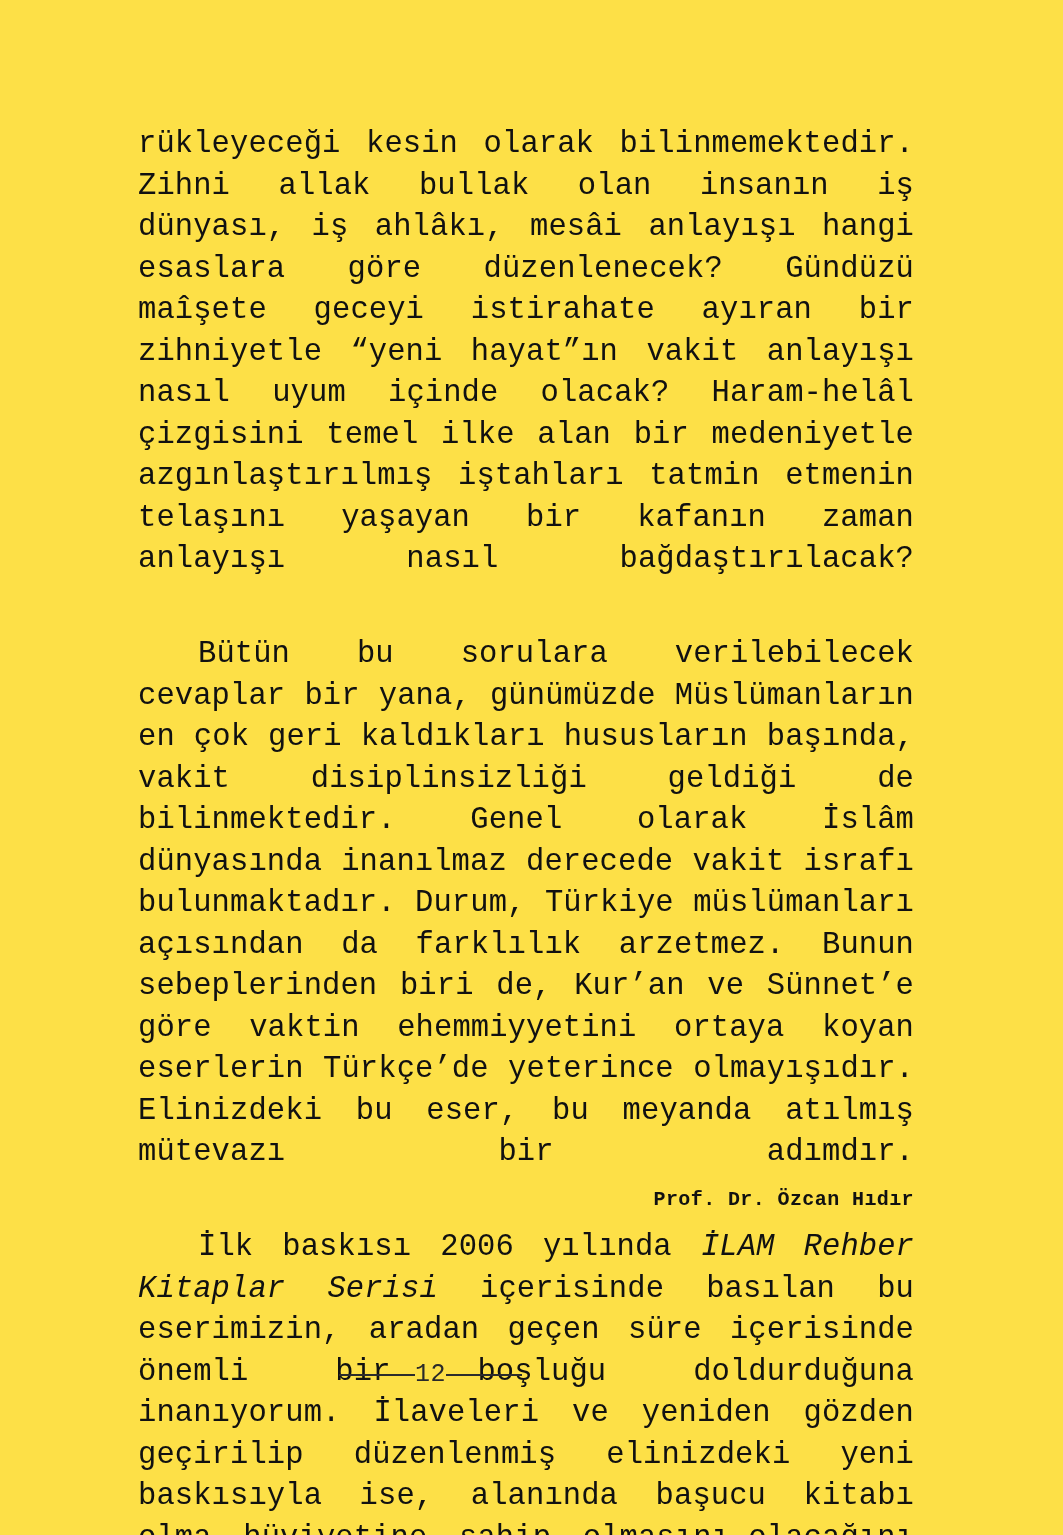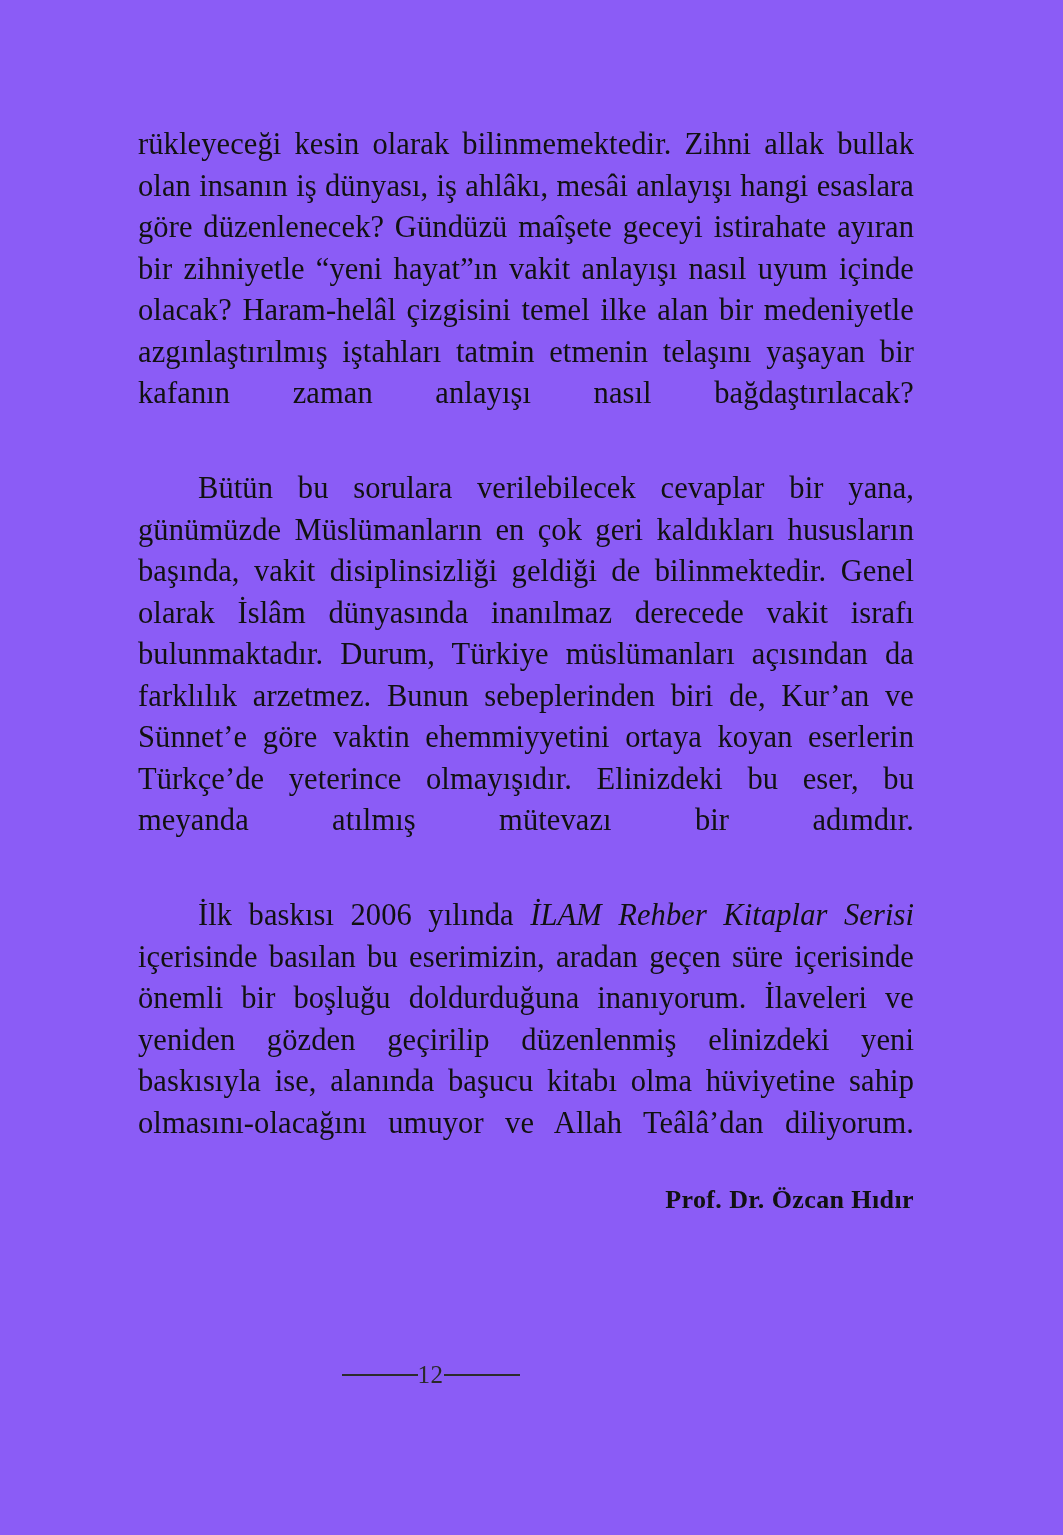--- a/index.html
+++ b/index.html
@@ -16,21 +16,22 @@
     color: #111111;
     -webkit-font-smoothing: antialiased;
   }
 
   .page {
     position: absolute;
     left: 0;
     top: 0;
     width: 1063px;
     height: 1535px;
-    background: #8b5cf6;
+    background: #fde047;
+    font-family: Liberation Mono, monospace;
   }
 
   .text-column {
     position: absolute;
     left: 138px;
     top: 124px;
     width: 776px;
   }
 
   p.para {
@@ -61,21 +62,21 @@
 
   .signature-block {
     position: absolute;
     left: 138px;
     top: 1182px;
     width: 776px;
     text-align: right;
   }
 
   .signature-name {
-    font-size: 26px;
+    font-size: 20px;
     font-weight: bold;
     line-height: 36px;
     letter-spacing: 0.4px;
     color: #111111;
   }
 
   .signature-place {
     font-size: 28px;
     line-height: 38px;
     letter-spacing: 0.2px;

